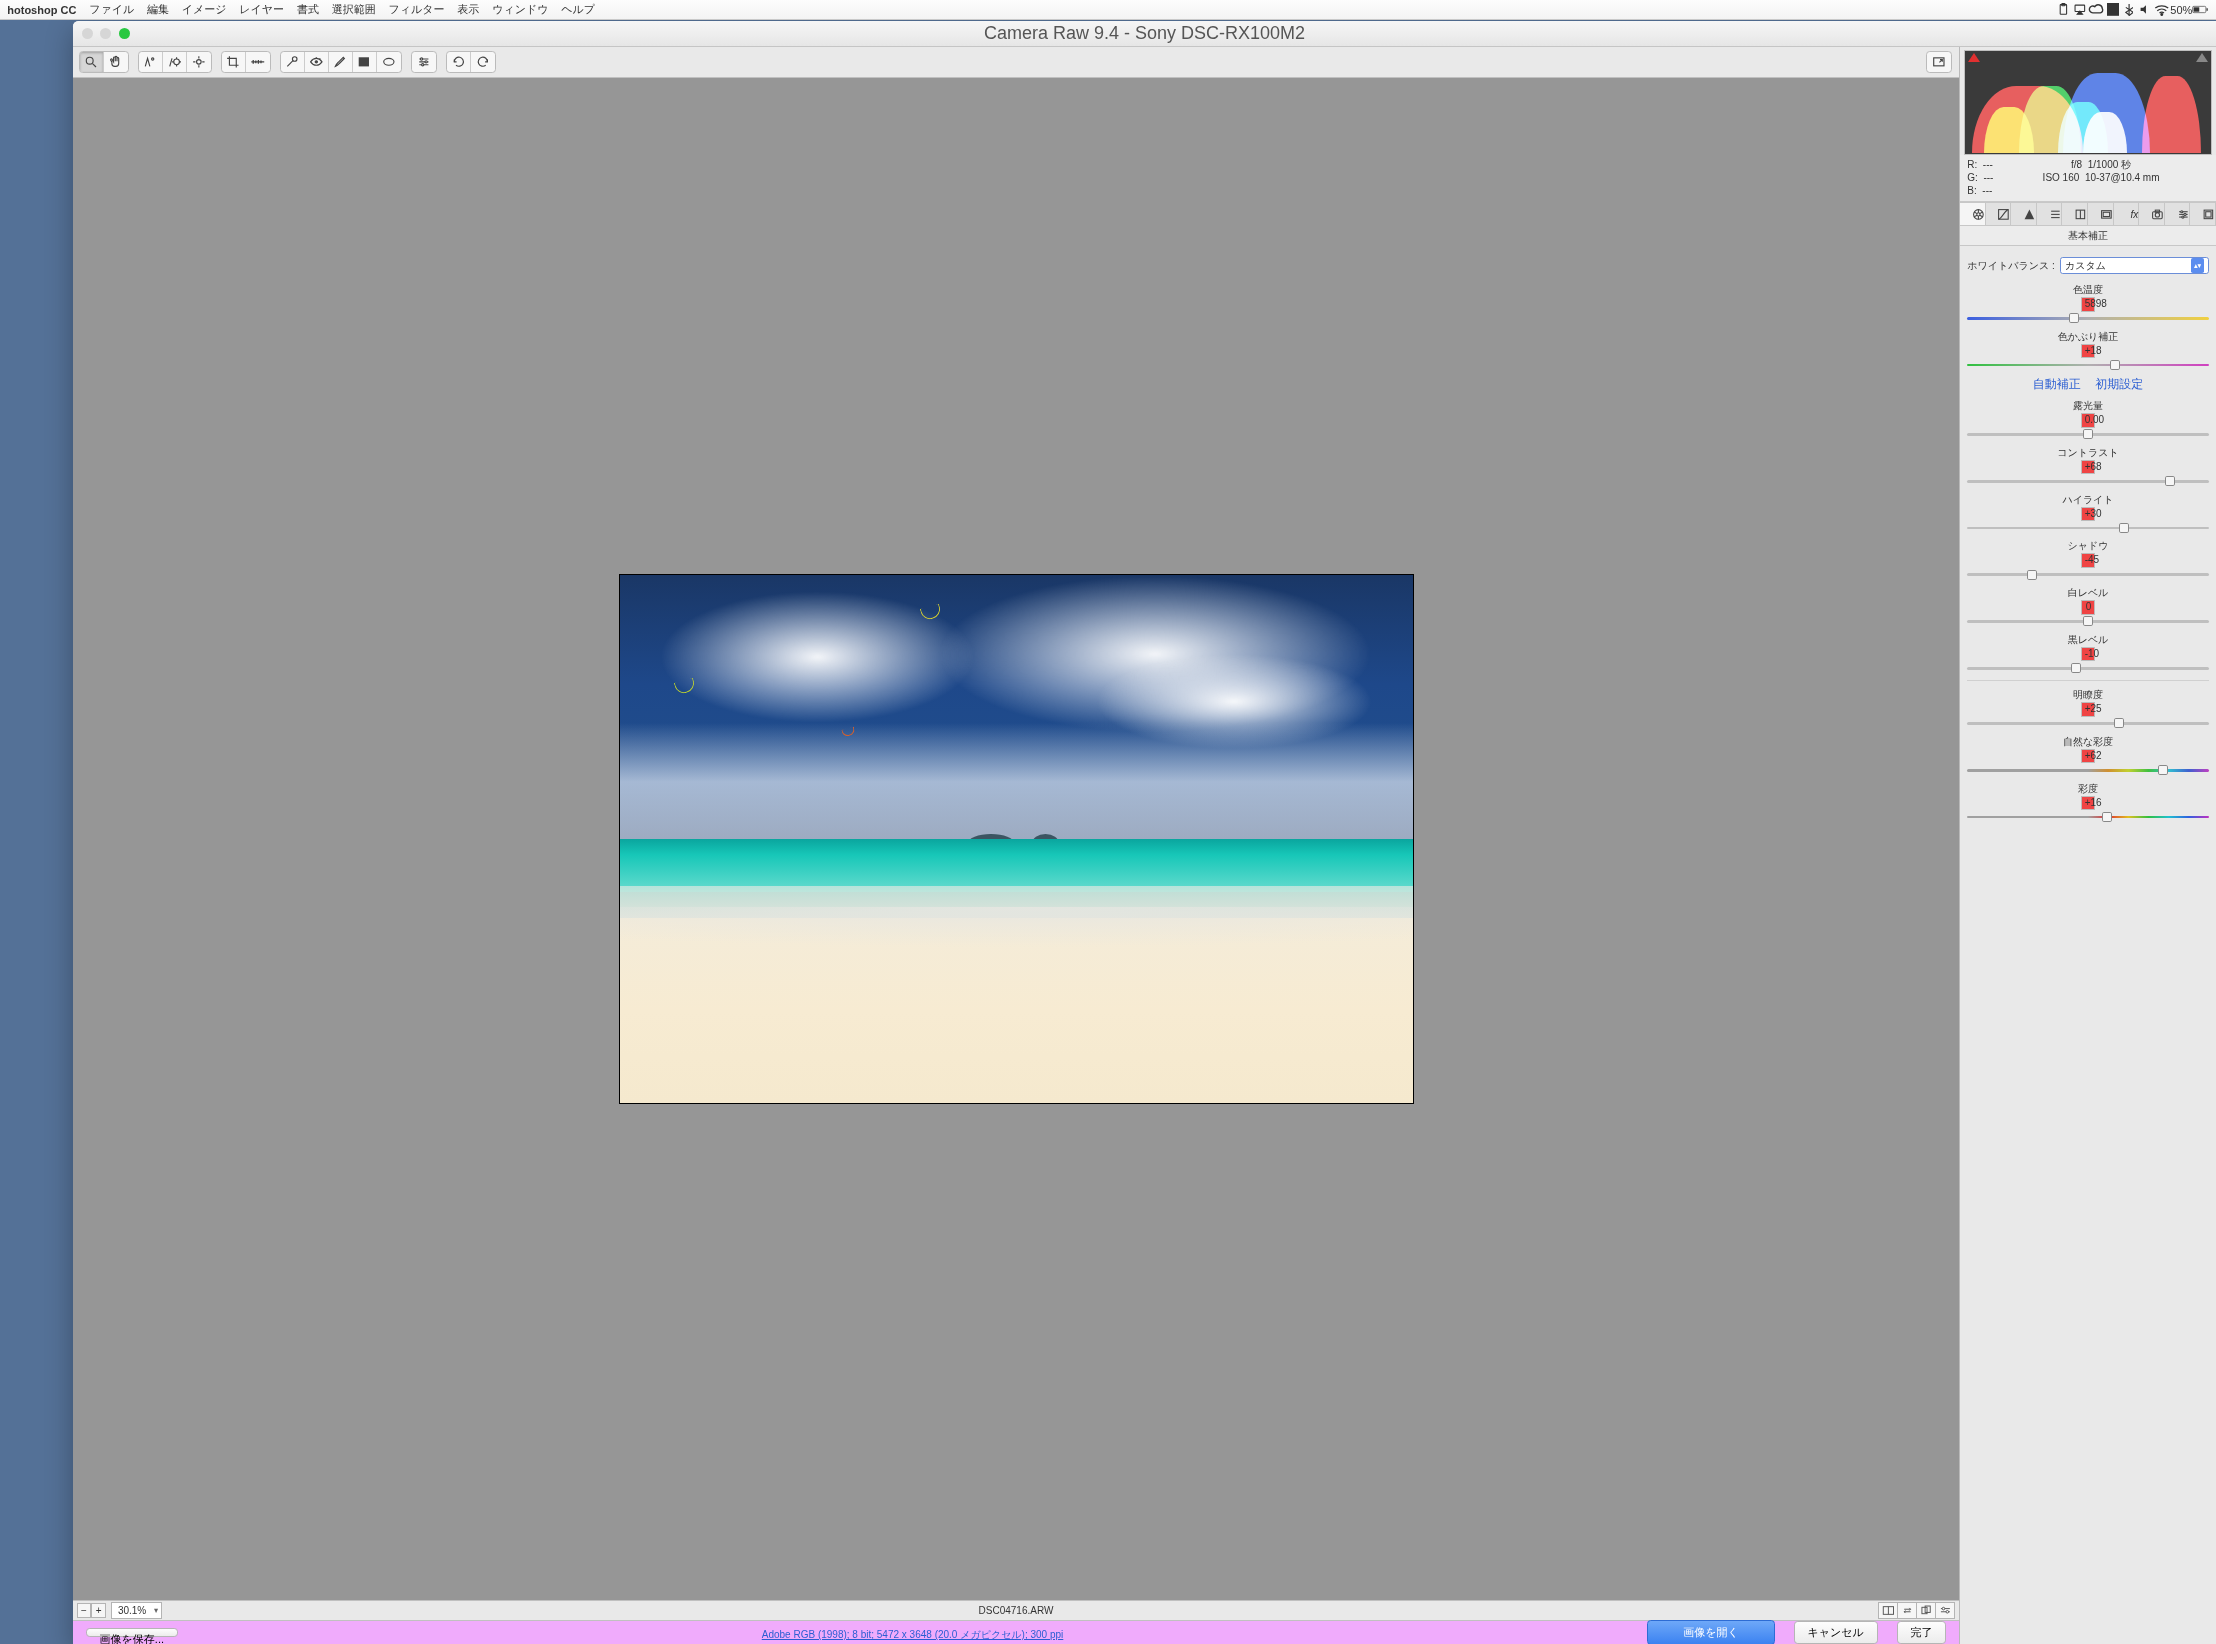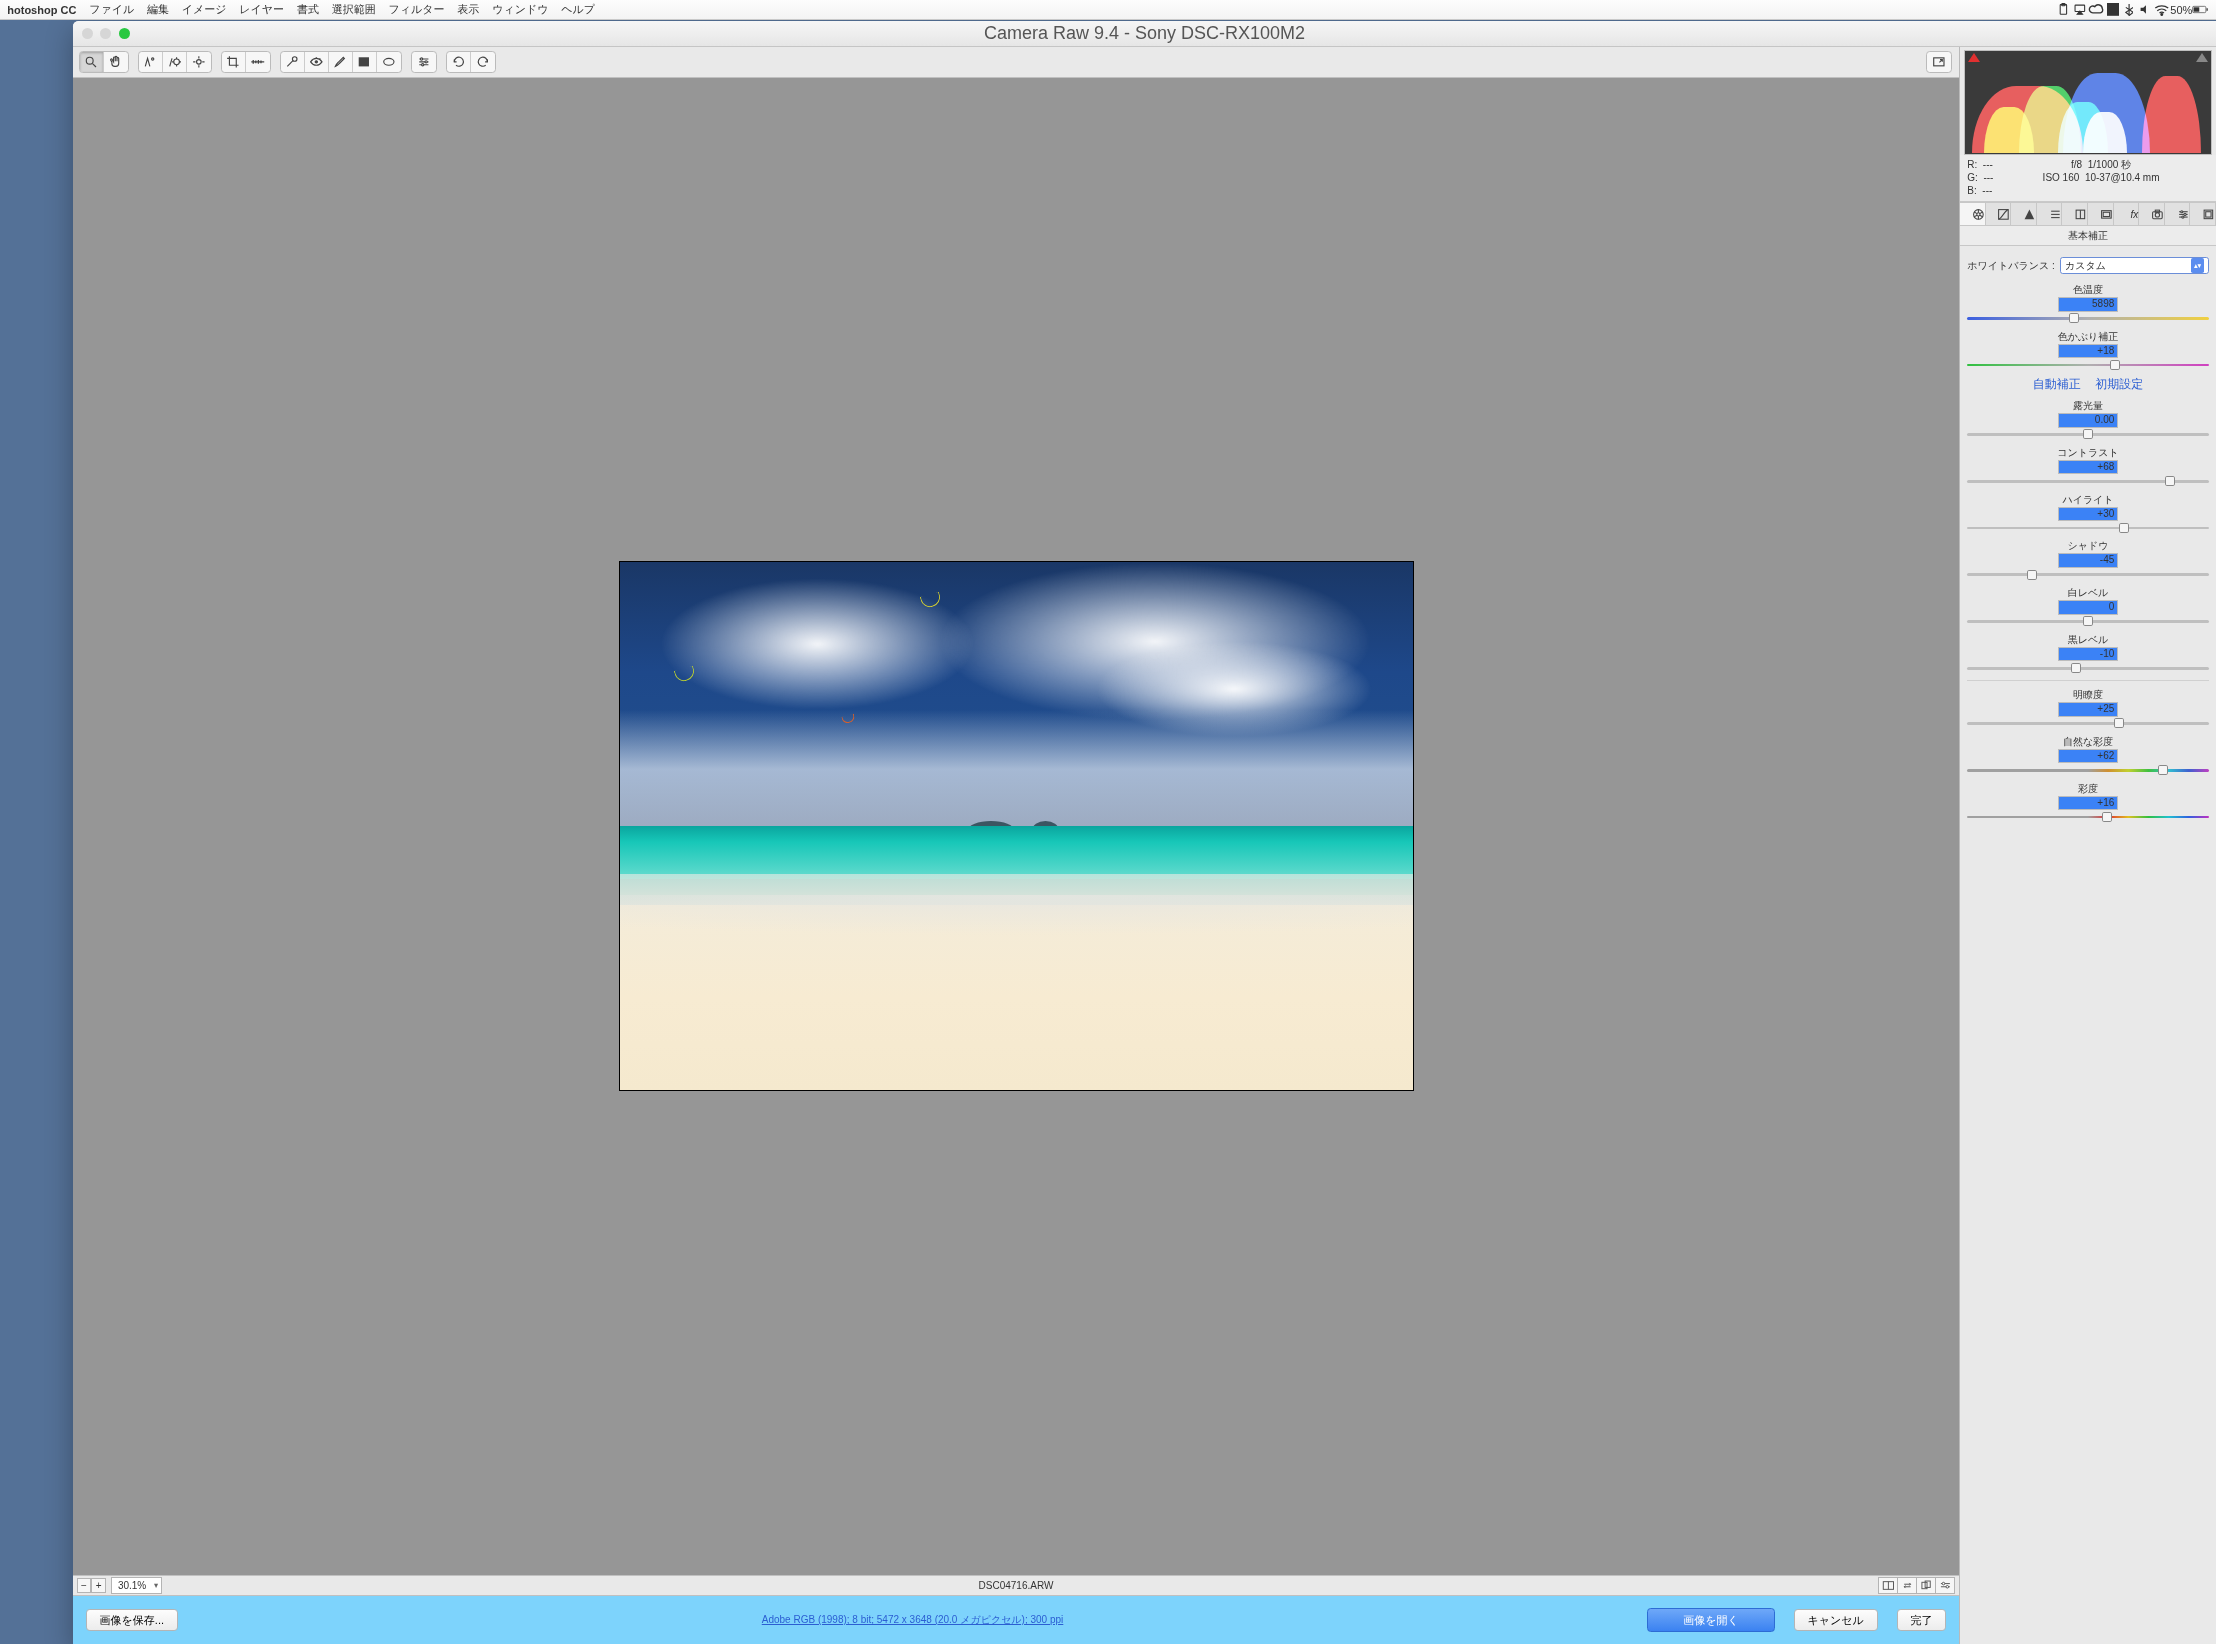--- a/index.html
+++ b/index.html
@@ -48,21 +48,21 @@
 .preview-footer { height: 20px; background:#e9e9e9; border-top:0.9px solid #c0c0c0; display:flex; align-items:center; padding:0 3.7px; font-size:10px; position:relative; }
 .zoom-buttons { display:flex; gap:0; }
 .zoom-buttons .zb { width:14.6px; height:14.6px; border:0.9px solid #b4b4b4; background:#f6f6f6; display:flex; align-items:center; justify-content:center; cursor:pointer; font-size:10px; }
 .zoom-select { margin-left:5.5px; border:0.9px solid #b4b4b4; background:#fff; padding:0 14.6px 0 5.5px; height:16.4px; display:flex; align-items:center; position:relative; cursor:pointer; }
 .zoom-select::after { content:"▾"; position:absolute; right:2.7px; font-size:8.2px; color:#666; }
 .filename-center { position:absolute; left:50%; transform:translateX(-50%); }
 .preview-footer-right { position:absolute; right:3.7px; display:flex; gap:0; }
 .preview-footer-right .fb { width:20px; height:16.4px; border:0.9px solid #b4b4b4; background:#f6f6f6; display:flex; align-items:center; justify-content:center; cursor:pointer; margin-left:-0.9px; }
 
 
-.action-bar { border-top:0.9px solid #c0c0c0; padding:7.3px 12.8px; display:flex; align-items:center; justify-content:space-between; background:#7dd3fc; height:49px; }
+.action-bar { border-top:0.9px solid #c0c0c0; padding:7.3px 12.8px; display:flex; justify-content:space-between; background:#f0abfc; height:24px; }
 .btn { border:0.9px solid #b5b5b5; background: linear-gradient(#fdfdfd,#ececec); border-radius:3.7px; padding:2.7px 12.8px; font-size:11px; cursor:pointer; }
 .btn.primary { background: linear-gradient(#6ea8f8,#3b82f1); color:#fff; border:0.9px solid #2d6cd4; padding:3.7px 35px; }
 .profile-link { color:#2b5ed2; text-decoration:underline; font-size:10px; cursor:pointer; }
 
 
 .histogram { height: 105px; background:#3a3a3a; position:relative; margin: 3.7px 3.7px 0 3.7px; border:0.9px solid #bfbfbf; }
 .histogram .h-shape { position:absolute; bottom:0.9px; border-radius: 40% 40% 0 0 / 100% 100% 0 0; mix-blend-mode: screen; }
 .hs-r{background:#e03030;} .hs-g{background:#20c040;} .hs-b{background:#3060e0;} .hs-y{background:#e0d020;} .hs-c{background:#20d0d0;} .hs-w{background:#e8e8e8;}
 .clip-ind { position:absolute; top:1.8px; width:0; height:0; border-left:6.4px solid transparent; border-right:6.4px solid transparent; }
 .info-row { display:flex; padding:3.7px 7.3px; font-size:10px; color:#333; border-bottom:0.9px solid #c9c9c9; background:#ececec; }
@@ -75,21 +75,21 @@
 .panel-title { text-align:center; font-size:10px; padding:2.7px 0; border-bottom:0.9px solid #c7c7c7; background:#ececec; }
 
 .panel-body { flex:1; overflow-y:auto; padding:5.5px 7.3px 11px 7.3px; }
 .wb-row { display:flex; align-items:center; gap:5.5px; margin:5.5px 0 9.1px 0; }
 .wb-row label{ font-size:10px; }
 .wb-select { flex:1; height:16.4px; background:#fff; border:0.9px solid #6b8ed8; border-radius:2.7px; font-size:10px; padding:0 3.7px; display:flex; align-items:center; justify-content:space-between; cursor:pointer; }
 .wb-select .arrows { background:#5b8def; color:#fff; width:12.8px; height:14.6px; border-radius:1.8px; display:flex; align-items:center; justify-content:center; font-size:7.3px; line-height:5.5px; flex-direction:column; }
 
 .slider-row { margin: 2.7px 0 7.3px 0; }
 .slider-row .srow-top { display:flex; justify-content:space-between; align-items:center; font-size:10px; margin-bottom:1.8px;flex-direction:column; }
-.slider-row .srow-top .val { width:60px; height:14.6px; background:#3b82f6; border:0.9px solid #bcbcbc; text-align:right; padding:0 2.7px; font-size:10px; }
+.slider-row .srow-top .val { width:14px; height:14.6px; background:#ef4444; border:0.9px solid #bcbcbc; text-align:right; padding:0 2.7px; font-size:10px; }
 .slider-track { height:9.1px; position:relative; cursor:pointer; }
 .slider-track .bar { position:absolute; top:3.7px; left:0; right:0; height:2.7px; background:#bfbfbf; border-radius:1.8px; }
 .slider-track .thumb { position:absolute; top:0; width:10px; height:10px; background:#f6f6f6; border:0.9px solid #888; border-radius:1.8px; transform:translateX(-50%); }
 .slider-track.temp .bar { background: linear-gradient(90deg,#3b5fe0,#b0b0b0,#f0d040); }
 .slider-track.tint .bar { background: linear-gradient(90deg,#30c040,#b0b0b0,#d040c0); }
 .slider-track.vib .bar { background: linear-gradient(90deg,#a0a0a0 0,#a0a0a0 50%,#d09030,#c0d030,#40c040,#30c0d0,#4060d0,#c040c0); }
 .slider-track.sat .bar { background: linear-gradient(90deg,#a0a0a0 0,#a0a0a0 50%,#e03030,#e0c020,#30c040,#20c0d0,#3060e0,#c030c0); }
 
 .quick-links { text-align:center; margin:7.3px 0 5.5px 0; }
 .quick-links a { color:#2b5ed2; font-size:12px; margin:0 7.3px; cursor:pointer; }

